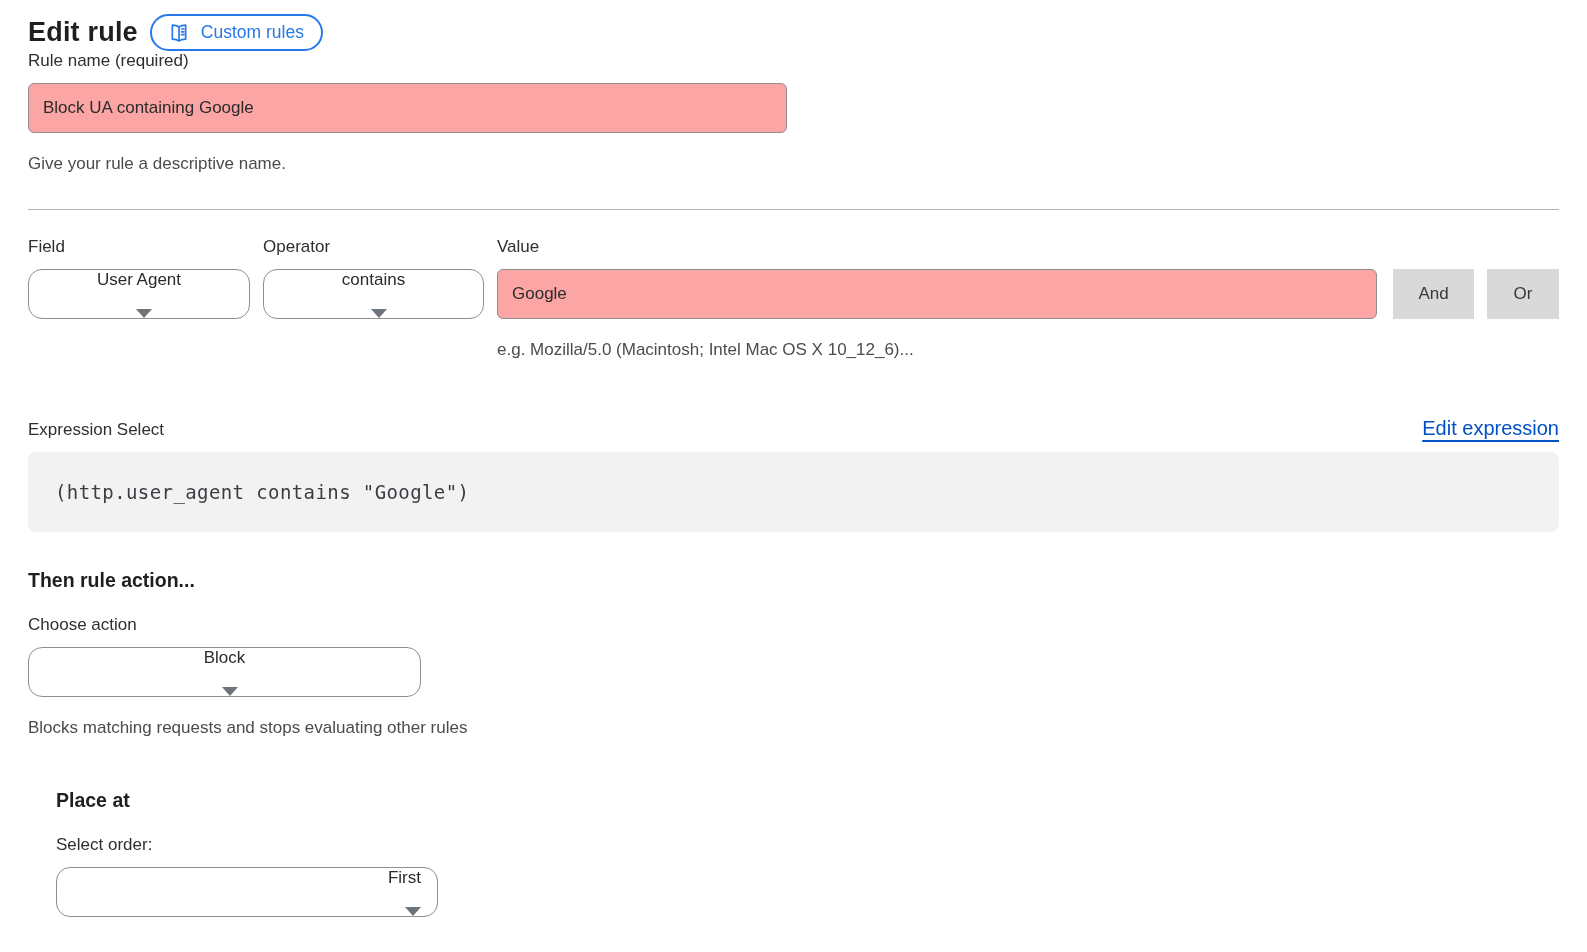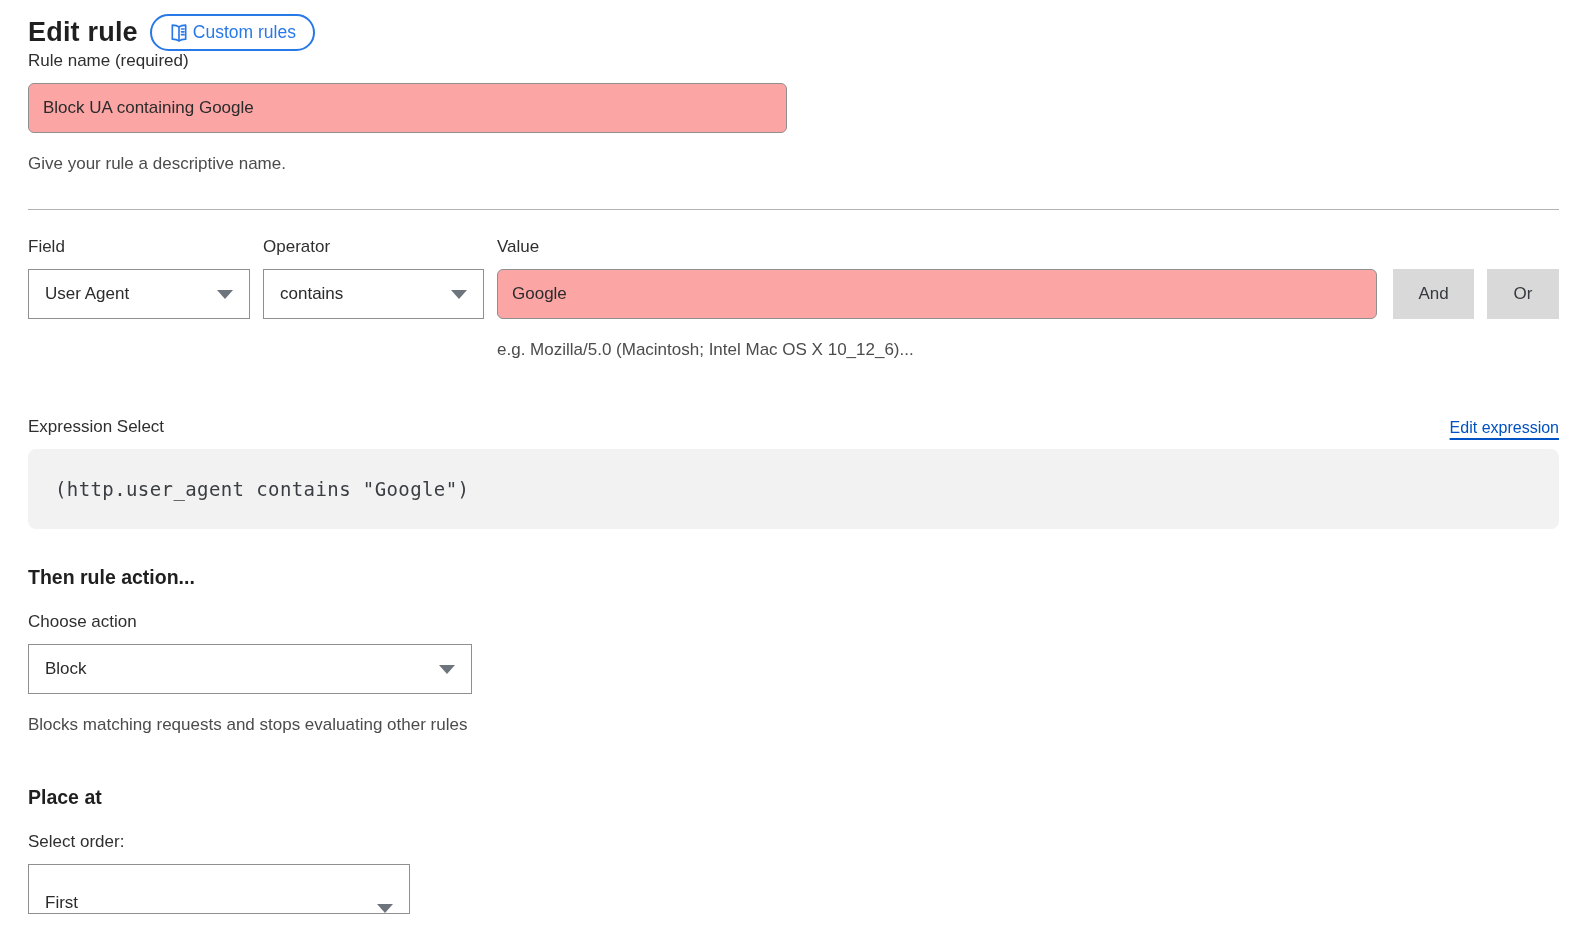--- a/index.html
+++ b/index.html
@@ -8,40 +8,40 @@
     font-family: "Liberation Sans", "DejaVu Sans", sans-serif;
     color: #2e2e2e;
     overflow: hidden;
   }
   .page { padding: 14px 28px 0 28px; width: 1587px; }
 
   
   .page-header { display: flex; align-items: center; gap: 12px; }
   .page-title { font-size: 27px; font-weight: bold; color: #1f1f1f; letter-spacing: 0.2px; }
   .pill-btn {
-    display: inline-flex; align-items: center; gap: 4px;
+    display: inline-flex; align-items: center; gap: 12px;
     height: 37px; padding: 0 17px;
     border: 2px solid #2879e8; border-radius: 999px;
     background: #ffffff; color: #2879e8;
     font-family: inherit; font-size: 17.5px; cursor: pointer;
   }
   .pill-btn svg { display: block; }
 
   
   .field-label { display: block; font-size: 17px; color: #2f2f2f; margin-bottom: 12px; }
   .help-text { font-size: 17px; color: #4c4c4c; margin-top: 21px; }
   .text-input {
     height: 50px; border: 1px solid #8f8f8f; border-radius: 6px;
     font-family: inherit; font-size: 17px; color: #2b2b2b;
     padding: 0 14px; background: #fca5a5; width: 100%; outline: none;
   }
   .select-box {
-    height: 50px; border: 1px solid #8f8f8f; border-radius: 0;
+    height: 50px; border: 1px solid #8f8f8f; border-radius: 14px;
     background: #fff; display: flex; align-items: center;
-    padding: 0 16px; font-size: 17px; color: #2b2b2b; cursor: pointer;
+    padding: 0 16px; font-size: 17px; color: #2b2b2b; cursor: pointer; flex-direction: column;
   }
   .select-box .select-value { flex: 1; }
   .caret {
     width: 0; height: 0;
     border-left: 8px solid transparent; border-right: 8px solid transparent;
     border-top: 9px solid #6e747b; margin-left: 10px;
   }
 
   .rule-name-input { width: 759px; }
 
@@ -59,38 +59,38 @@
     font-family: inherit; font-size: 17px; cursor: pointer;
   }
   .btn-and { width: 81px; }
   .btn-or { width: 72px; }
 
   
   .expression-section { margin-top: 57px; }
   .expression-header { display: flex; justify-content: space-between; align-items: flex-end; margin-bottom: 12px; }
   .expression-label { font-size: 17px; color: #2f2f2f; }
   .edit-expression-link {
-    font-size: 16px; color: #0051c3; text-decoration: underline;
+    font-size: 20px; color: #0051c3; text-decoration: underline;
     text-decoration-thickness: 2px; text-underline-offset: 5px; cursor: pointer;
   }
   .code-box {
     background: #f2f2f2; border-radius: 8px;
     padding: 29px 27px; 
   }
   .code-box code {
     font-family: "DejaVu Sans Mono", "Liberation Mono", monospace;
     font-size: 19px; letter-spacing: 0.4px; color: #3a3d42;
   }
 
   
   .section-heading { font-size: 19.5px; font-weight: bold; color: #1f1f1f; }
   .action-section { margin-top: 37px; }
   .action-section .field-label { margin-top: 23px; }
-  .action-select { width: 444px; }
-  .placement-section { margin-top: 51px; }
+  .action-select { width: 393px; }
+  .placement-section { margin-top: 51px; margin-left: 28px; }
   .placement-section .field-label { margin-top: 23px; }
   .order-select { width: 382px; align-items: flex-end; }
 </style>
 </head>
 <body>
 
 <div class="page">
 
   <header class="page-header">
     <h1 class="page-title">Edit rule</h1>

